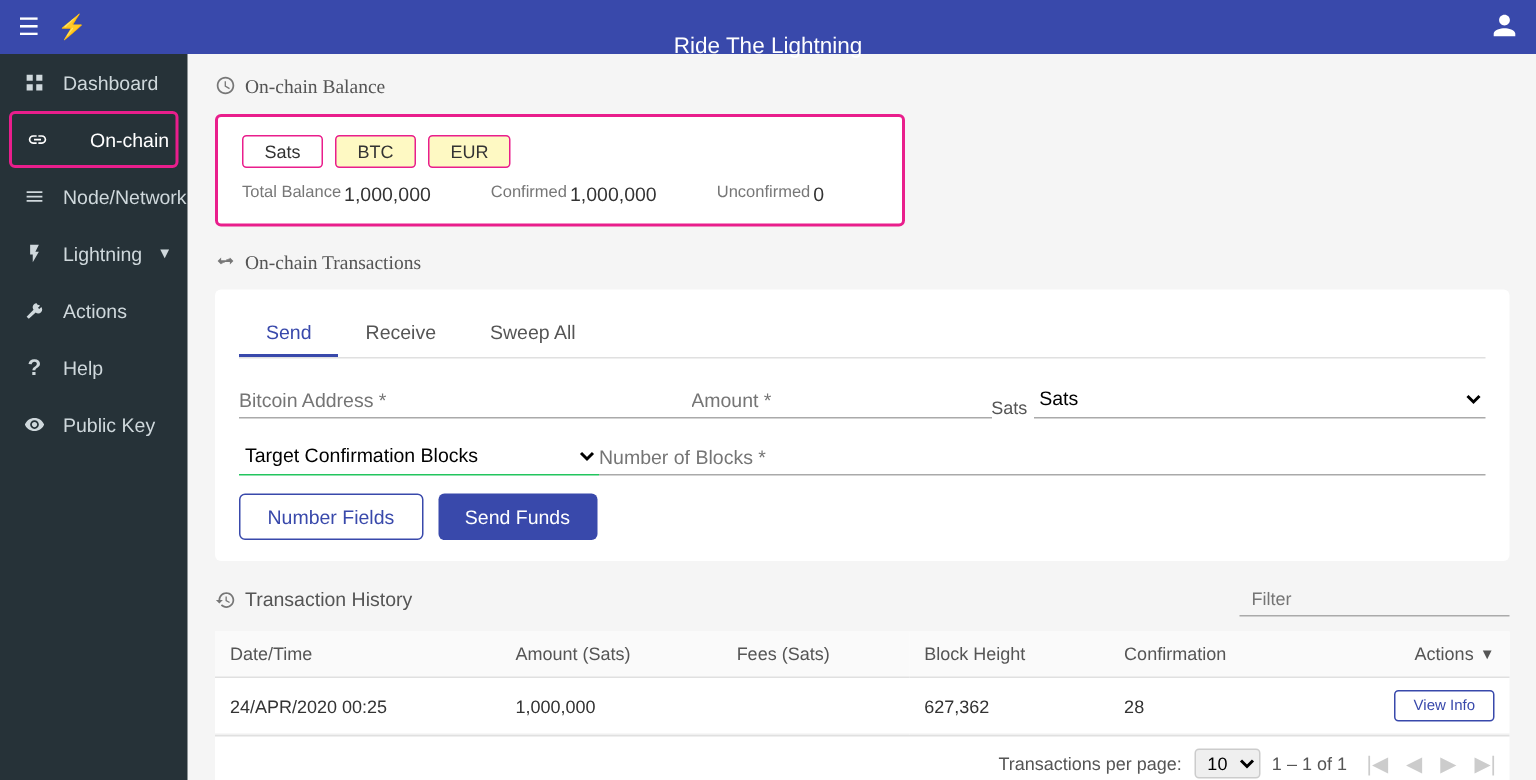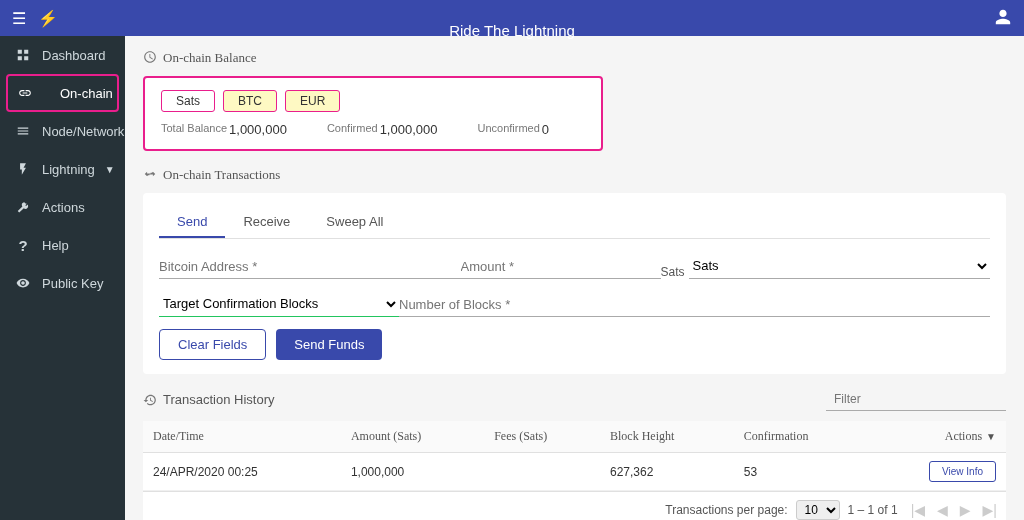--- a/index.html
+++ b/index.html
@@ -51,21 +51,21 @@
     .btn-row { display: flex; gap: 10px; margin-top: 6px; }
     .btn { padding: 7px 18px; border-radius: 4px; font-size: 13px; cursor: pointer; font-weight: 500; }
     .btn-outline { border: 1px solid #3949ab; background: white; color: #3949ab; }
     .btn-primary { border: none; background: #3949ab; color: white; }
 
     
     .history-header { display: flex; align-items: center; justify-content: space-between; margin-bottom: 10px; }
     .history-title { display: flex; align-items: center; gap: 6px; font-size: 13px; color: #555; }
     .filter-input { border: none; border-bottom: 1px solid #aaa; padding: 4px 8px; font-size: 12px; width: 180px; outline: none; background: transparent; }
     .history-table { width: 100%; border-collapse: collapse; background: white; font-size: 12px; }
-    .history-table th { text-align: left; padding: 8px 10px; color: #555; font-weight: 500; border-bottom: 1px solid #e0e0e0; background: #fafafa; font-family: Liberation Serif, serif; }
+    .history-table th { text-align: left; padding: 8px 10px; color: #555; font-weight: 500; border-bottom: 1px solid #e0e0e0; background: #fafafa; }
     .history-table td { padding: 8px 10px; border-bottom: 1px solid #f0f0f0; }
     .history-table th:last-child, .history-table td:last-child { text-align: right; }
     .btn-view { border: 1px solid #3949ab; background: white; color: #3949ab; border-radius: 3px; padding: 4px 12px; font-size: 10px; cursor: pointer; }
     .actions-header { display: flex; align-items: center; gap: 4px; justify-content: flex-end; }
 
     
     .pagination { display: flex; align-items: center; justify-content: flex-end; gap: 8px; padding: 8px 4px; font-size: 12px; color: #555; background: white; border-top: 1px solid #e0e0e0; }
     .pagination select { border: 1px solid #ccc; border-radius: 3px; padding: 1px 4px; font-size: 12px; }
     .page-nav { display: flex; align-items: center; gap: 2px; }
     .page-btn { border: none; background: transparent; cursor: pointer; color: #555; font-size: 14px; padding: 2px 5px; }
@@ -214,21 +214,21 @@
           <select class="form-select">
             <option>Target Confirmation Blocks</option>
           </select>
         </div>
         <div class="form-field grow">
           <input class="form-input" type="text" placeholder="Number of Blocks *" style="">
         </div>
       </div>
 
       <div class="btn-row">
-        <button class="btn btn-outline">Clear Fields</button>
+        <button class="btn btn-outline">Number Fields</button>
         <button class="btn btn-primary">Send Funds</button>
       </div>
     </div>
 
     
     <div class="history-header">
       <div class="history-title">
         <svg width="14" height="14" viewBox="0 0 24 24" fill="#777">
             <path d="M13 3c-4.97 0-9 4.03-9 9H1l3.9 3.9.07.14L9 12H6c0-3.87 3.13-7 7-7s7 3.13 7 7-3.13 7-7 7c-1.93 0-3.68-.79-4.94-2.06l-1.42 1.42C8.27 19.99 10.51 21 13 21c4.97 0 9-4.03 9-9s-4.03-9-9-9zm-1 5v5l4.25 2.52.77-1.28-3.52-2.09V8z"></path>
           </svg>
@@ -254,21 +254,21 @@
             </div>
           </th>
         </tr>
       </thead>
       <tbody>
         <tr>
           <td>24/APR/2020 00:25</td>
           <td>1,000,000</td>
           <td></td>
           <td>627,362</td>
-          <td>53</td>
+          <td>28</td>
           <td style="text-align:right;">
             <button class="btn-view">View Info</button>
           </td>
         </tr>
       </tbody>
     </table>
 
     
     <div class="pagination">
       <span>Transactions per page:</span>

